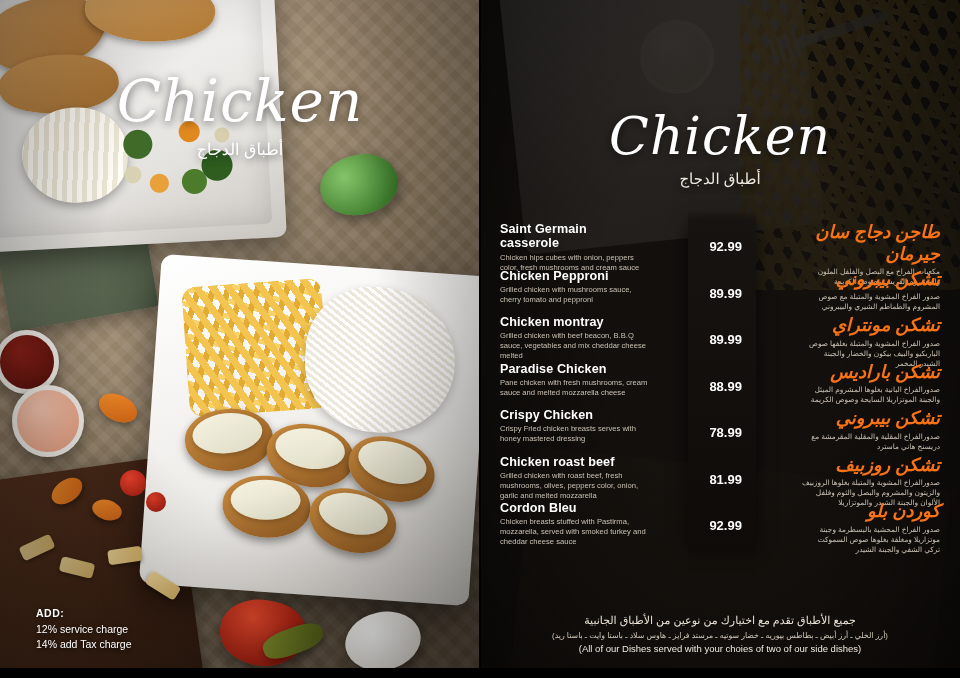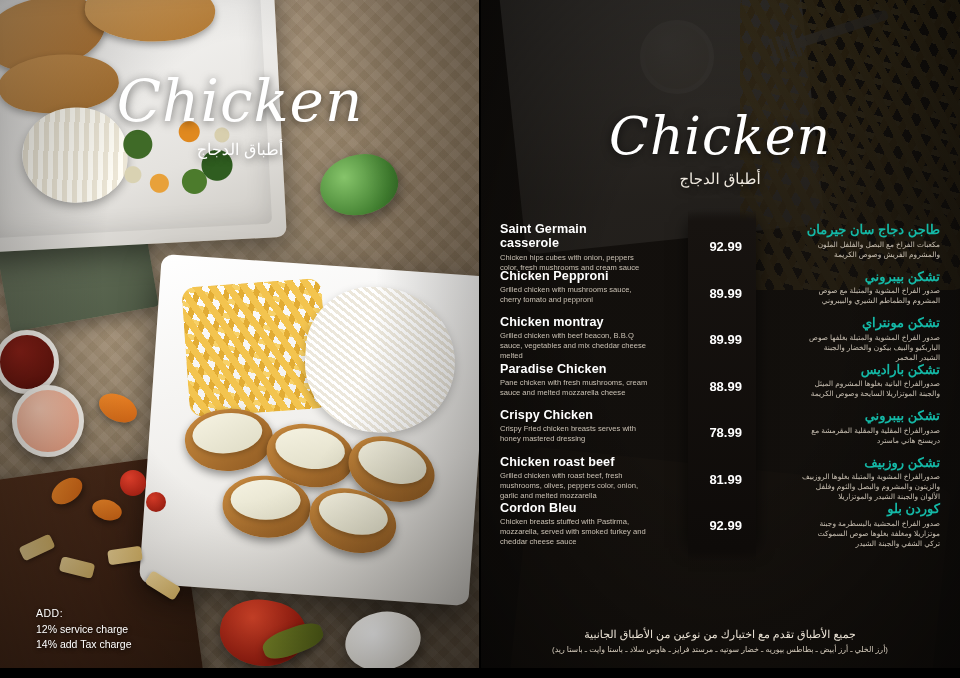--- a/index.html
+++ b/index.html
@@ -214,21 +214,21 @@
 
   .add-block {
     position: absolute;
     left: 36px;
     bottom: 26px;
     color: #ffffff;
     font-size: 10.5px;
     line-height: 1.45;
     text-shadow: 0 1px 4px rgba(0,0,0,0.8);
   }
-  .add-block .add-label { font-weight: normal; letter-spacing: .5px; }
+  .add-block .add-label { font-weight: bold; letter-spacing: .5px; }
 
   
   .right-panel {
     position: absolute;
     left: 480px; top: 0;
     width: 480px; height: 678px;
     overflow: hidden;
     background: #161310;
   }
   .rp-photo {
@@ -357,24 +357,25 @@
     z-index: 2;
     margin-top: 16px;
   }
   .col-ar {
     width: 178px;
     text-align: right;
     direction: rtl;
     padding-left: 4px;
   }
   .item-name-ar {
-    color: #14b8a6;
-    font-size: 13px;
+    color: #f97316;
+    font-size: 18px;
     font-weight: bold;
     line-height: 1.2;
+    font-style: italic;
   }
   .item-desc-ar {
     color: #c9c0b3;
     font-size: 7.4px;
     line-height: 1.35;
     margin-top: 2px;
   }
 
   .footer {
     position: absolute;
@@ -553,17 +554,18 @@
           <div class="item-name-ar">كوردن بلو</div>
           <div class="item-desc-ar">صدور الفراخ المحشية بالبسطرمة وجبنة موتزاريلا ومغلفة بغلوها صوص السموكت تركي الشفي والجبنة الشيدر</div>
         </div>
       </div>
 
     </div>
 
     <div class="footer">
       <div class="footer-ar-1">جميع الأطباق تقدم مع اختيارك من نوعين من الأطباق الجانبية</div>
       <div class="footer-ar-2">(أرز الخلي ـ أرز أبيض ـ بطاطس بيوريه ـ خضار سوتيه ـ مرستد فرايز ـ هاوس سلاد ـ باستا وايت ـ باستا ريد)</div>
+      <div class="footer-en">(All of our Dishes served with your choies of two of our side dishes)</div>
     </div>
   </div>
 
   <div class="divider"></div>
 </div>
 
 </body></html>

